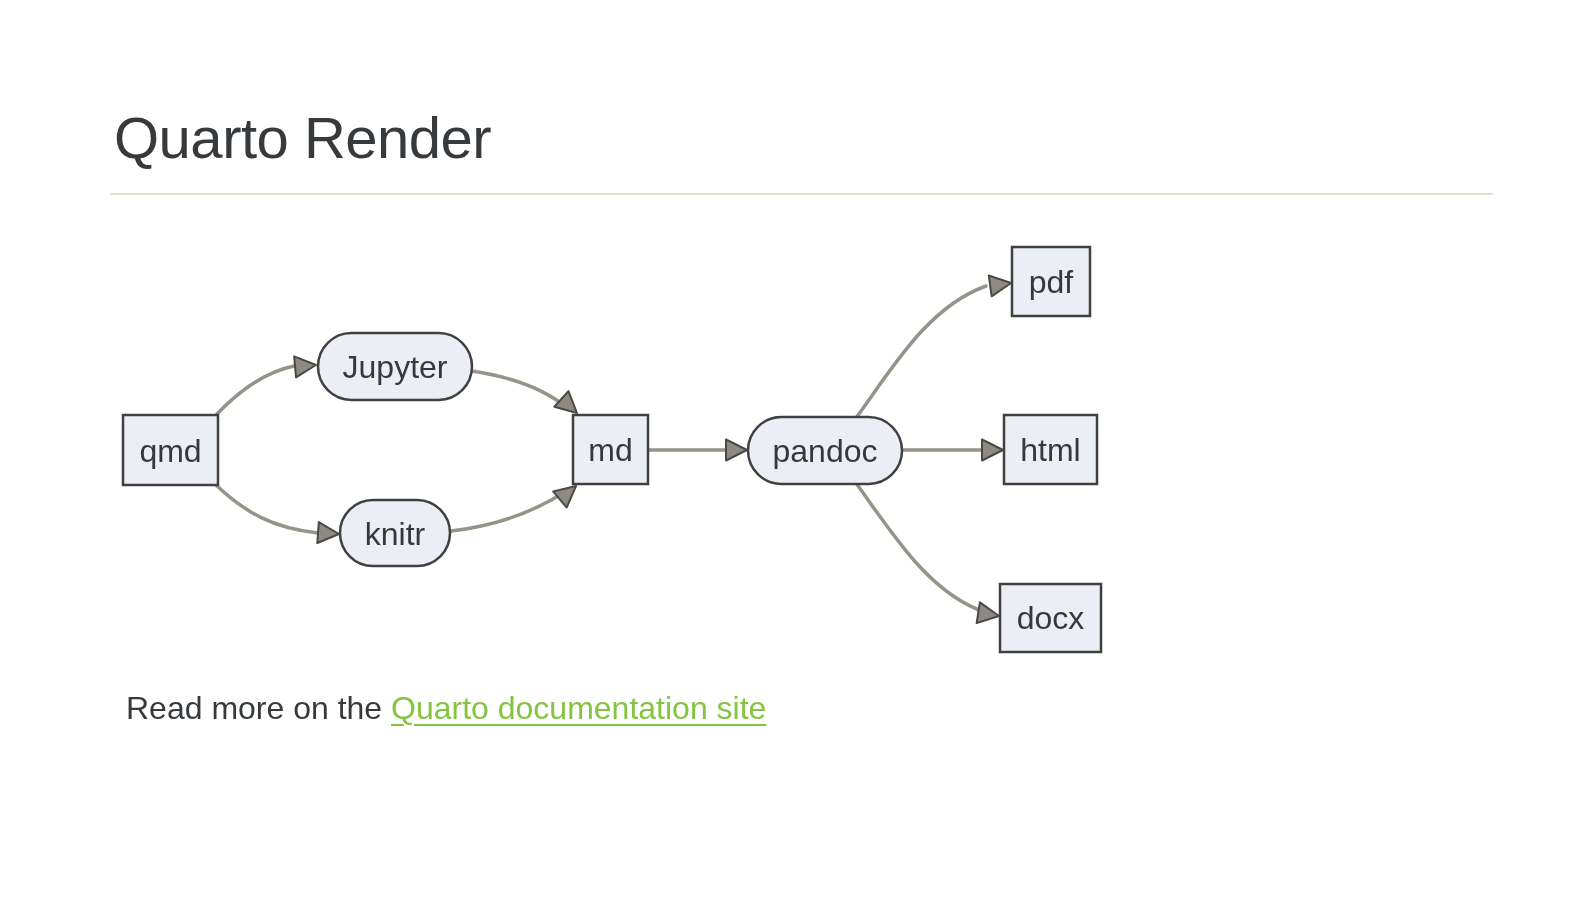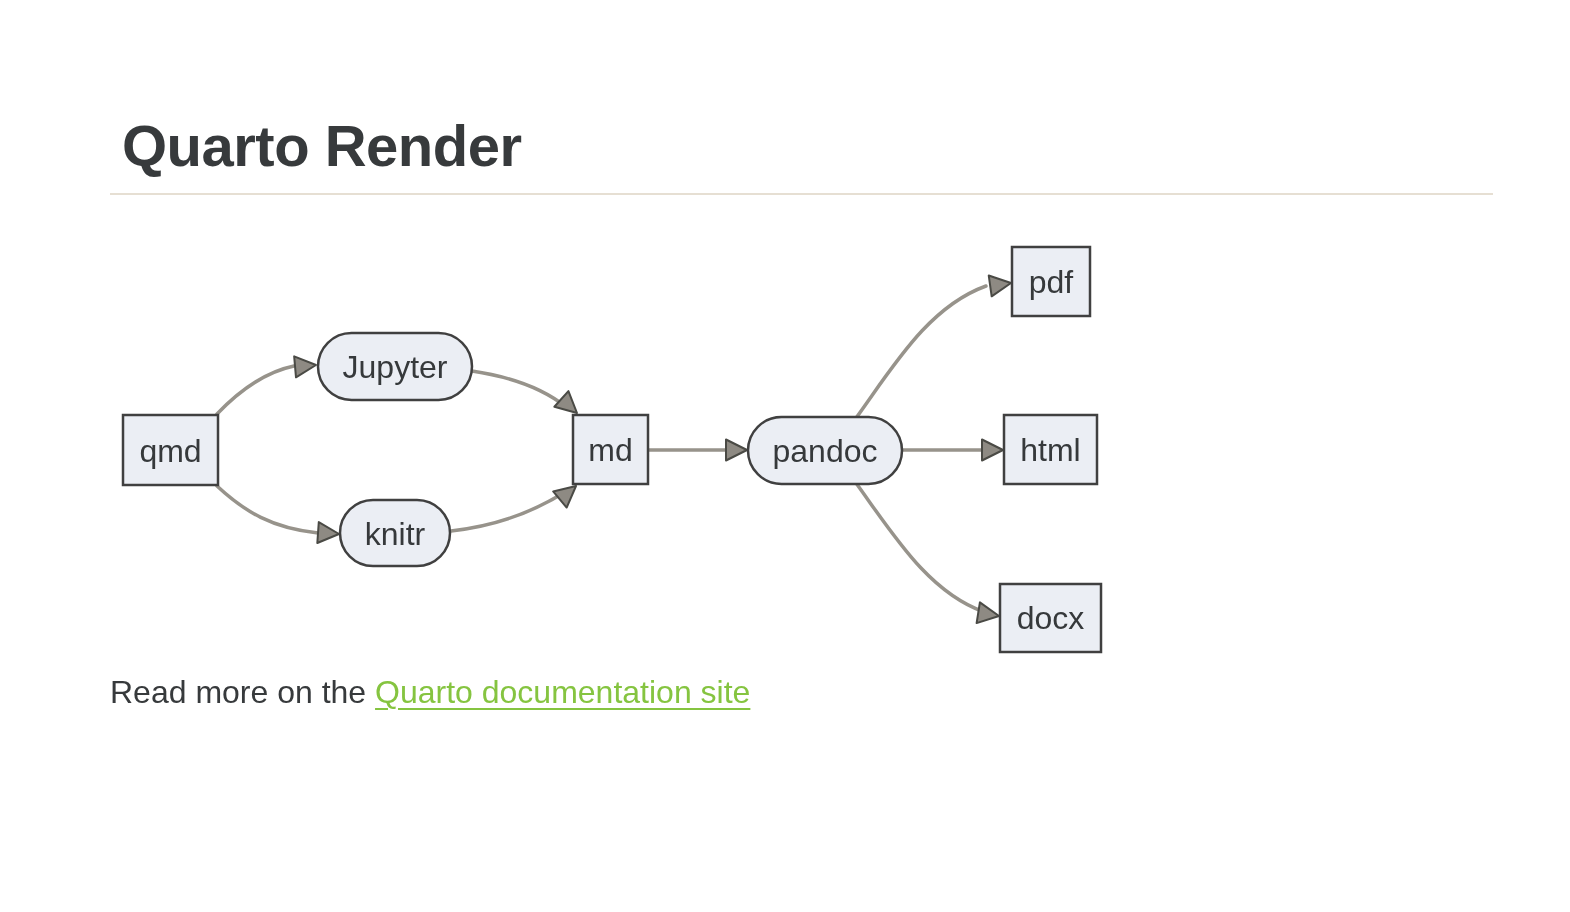--- a/index.html
+++ b/index.html
@@ -9,23 +9,23 @@
     font-family: "Liberation Sans", sans-serif;
     color: #373A3C;
     position: relative;
     overflow: hidden;
   }
   .page { position: absolute; inset: 0; }
 
   h1.page-title {
     position: absolute;
     left: 110px; top: 105px;
-    margin: 12px;
+    margin: 4px;
     font-size: 58px;
-    font-weight: 700;
+    font-weight: 400;
     letter-spacing: -0.5px;
     color: #373A3C;
     line-height: 1;
     white-space: nowrap;
   }
 
   .title-divider {
     position: absolute;
     left: 110px; top: 193px;
     width: 1383px; height: 2px;
@@ -60,21 +60,21 @@
     font-family: "Liberation Sans", sans-serif;
     font-size: 32px;
     fill: #36393B;
     text-anchor: middle;
     dominant-baseline: central;
   }
 
   p.read-more {
     position: absolute;
     left: 110px; top: 672px;
-    margin: 0;
+    margin: 16px;
     font-size: 32px;
     line-height: 1.25;
     color: #373A3C;
     white-space: nowrap;
   }
   a.doc-link {
     color: #85C440;
     text-decoration: underline;
     text-decoration-thickness: 2px;
     text-underline-offset: 5px;

